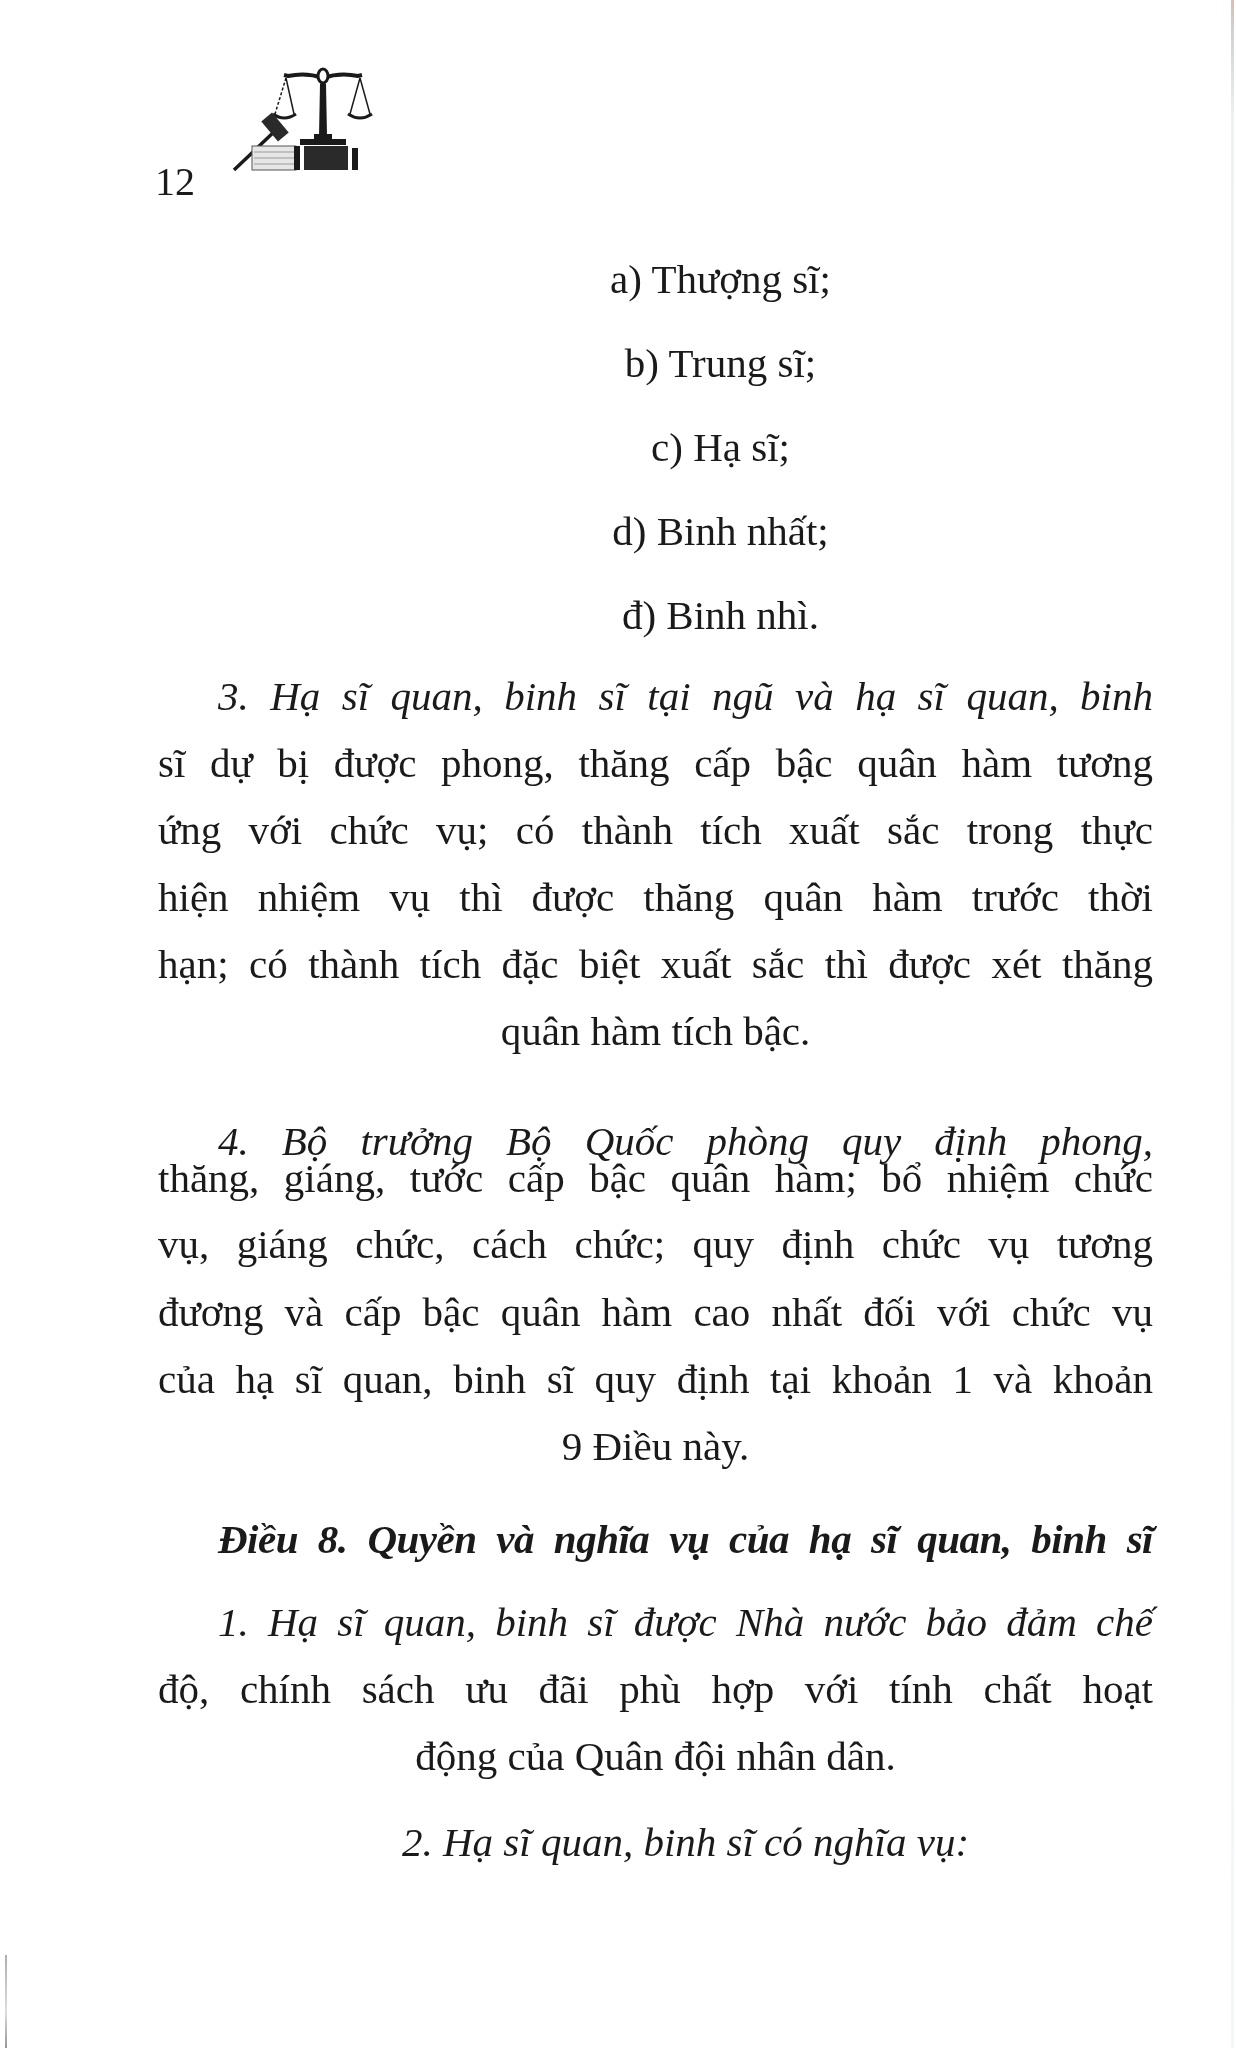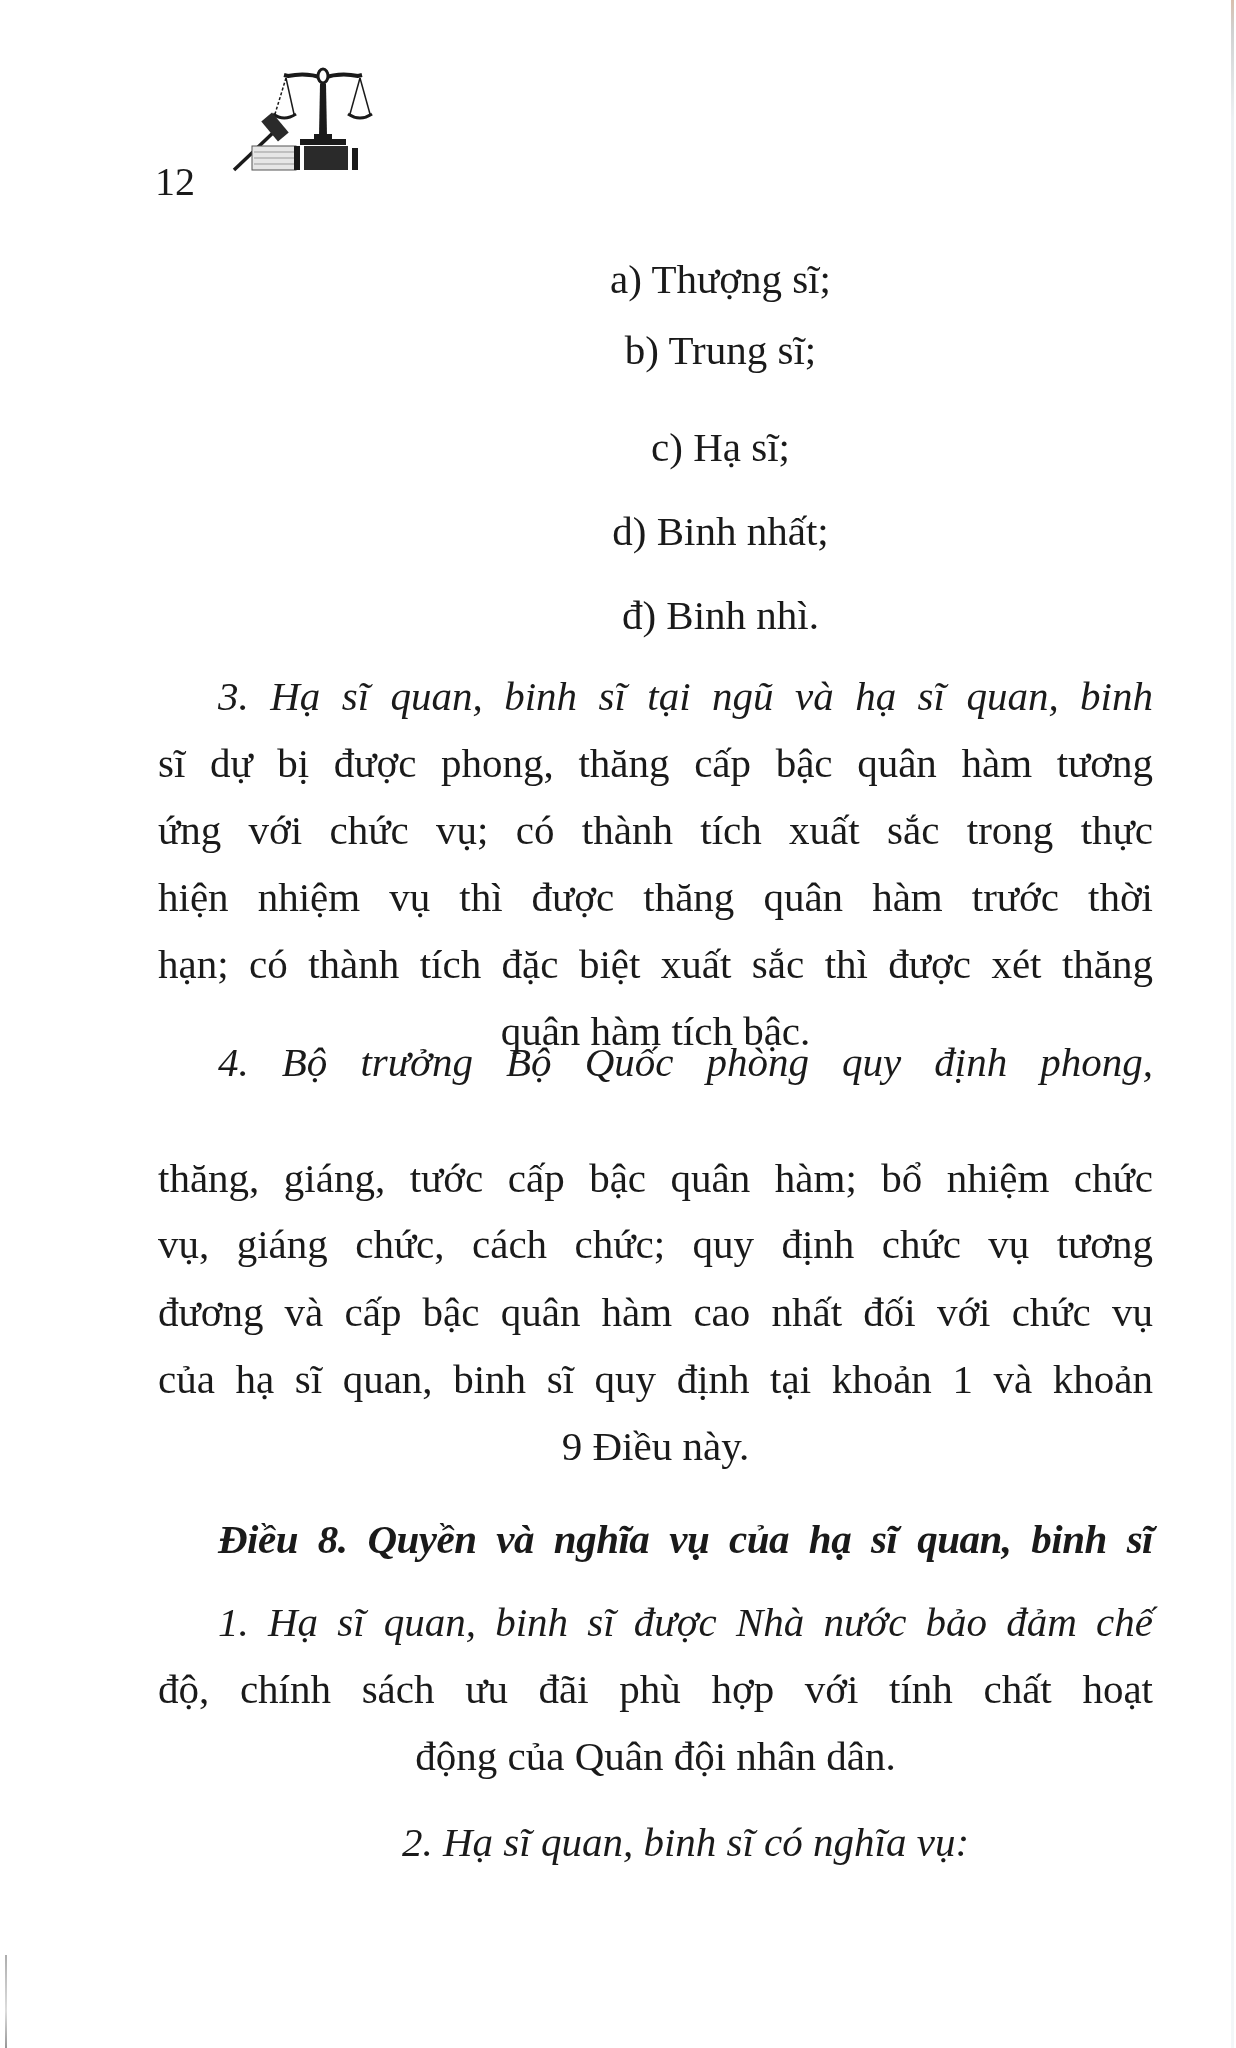--- a/index.html
+++ b/index.html
@@ -128,37 +128,37 @@
 
       <rect x="74" y="80" width="44" height="24" fill="#2a2a2a"></rect>
       <rect x="122" y="82" width="6" height="22" fill="#1a1a1a"></rect>
     </svg>
   </div>
 
   <div class="content">
 
     <div>
       <div class="line list-item" style="top:255px">a) Thượng sĩ;</div>
-      <div class="line list-item" style="top:326px">b) Trung sĩ;</div>
+      <div class="line list-item" style="top:339px">b) Trung sĩ;</div>
       <div class="line list-item" style="top:423px">c) Hạ sĩ;</div>
       <div class="line list-item" style="top:507px">d) Binh nhất;</div>
       <div class="line list-item" style="top:591px">đ) Binh nhì.</div>
     </div>
 
     <div>
       <div class="line justify indent" style="top:672px">3. Hạ sĩ quan, binh sĩ tại ngũ và hạ sĩ quan, binh</div>
       <div class="line justify" style="top:739px">sĩ dự bị được phong, thăng cấp bậc quân hàm tương</div>
       <div class="line justify" style="top:806px">ứng với chức vụ; có thành tích xuất sắc trong thực</div>
       <div class="line justify" style="top:873px">hiện nhiệm vụ thì được thăng quân hàm trước thời</div>
       <div class="line justify" style="top:940px">hạn; có thành tích đặc biệt xuất sắc thì được xét thăng</div>
       <div class="line" style="top:1007px">quân hàm tích bậc.</div>
     </div>
 
     <div>
-      <div class="line justify indent" style="top:1038px">4. Bộ trưởng Bộ Quốc phòng quy định phong,</div>
+      <div class="line justify indent" style="top:1117px">4. Bộ trưởng Bộ Quốc phòng quy định phong,</div>
       <div class="line justify" style="top:1154px">thăng, giáng, tước cấp bậc quân hàm; bổ nhiệm chức</div>
       <div class="line justify" style="top:1220px">vụ, giáng chức, cách chức; quy định chức vụ tương</div>
       <div class="line justify" style="top:1288px">đương và cấp bậc quân hàm cao nhất đối với chức vụ</div>
       <div class="line justify" style="top:1355px">của hạ sĩ quan, binh sĩ quy định tại khoản 1 và khoản</div>
       <div class="line" style="top:1422px">9 Điều này.</div>
     </div>
 
     <div class="line justify indent heading" style="top:1515px">Điều 8. Quyền và nghĩa vụ của hạ sĩ quan, binh sĩ</div>
 
     <div>

